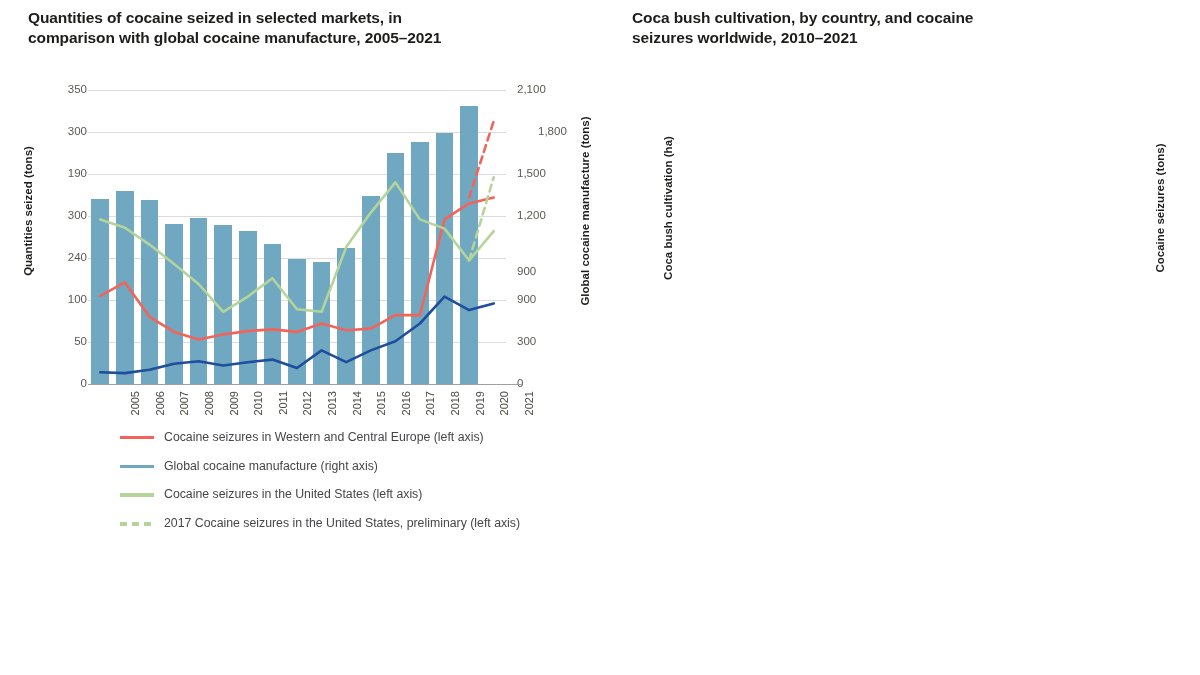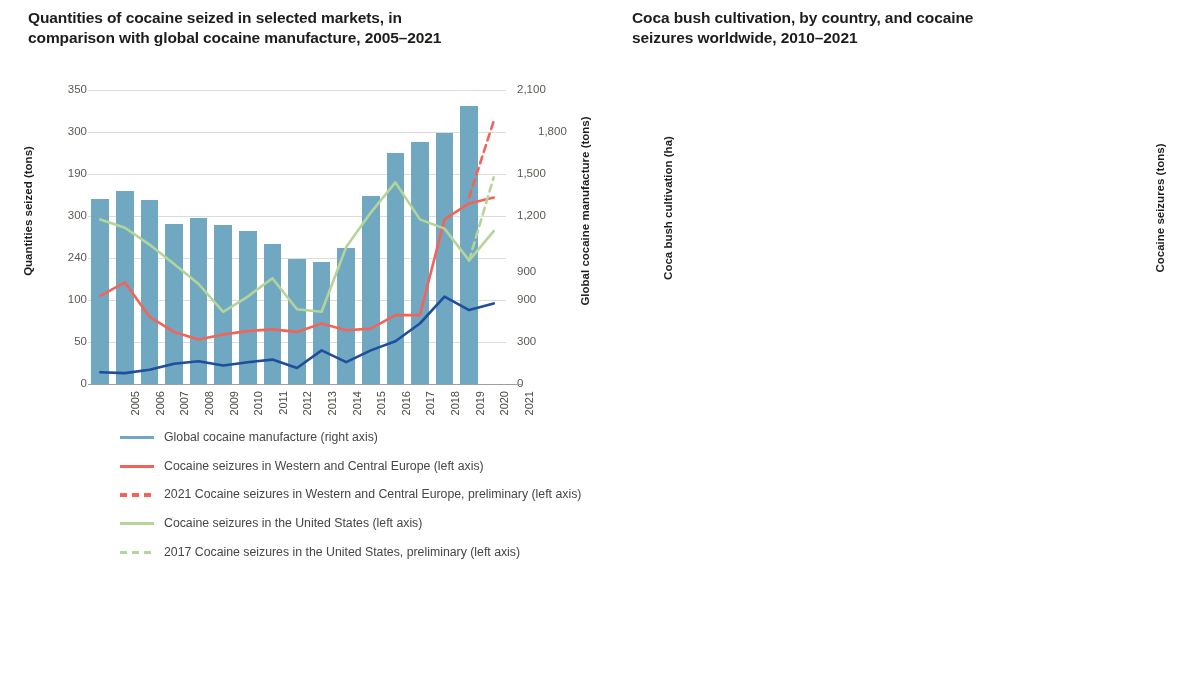--- a/index.html
+++ b/index.html
@@ -209,35 +209,29 @@
         </div>
       <div class="axis-baseline"></div>
     </div>
 
     <div class="axis-title vert-left" id="l-ytitle-left" style="left:-62px; top:205px; width:180px; text-align:center;">Quantities seized (tons)</div>
     <div class="axis-title vert-right" id="l-ytitle-right" style="left:470px; top:205px; width:230px; text-align:center;">Global cocaine manufacture (tons)</div>
 
     <div class="legend" id="legend-left">
         <div class="leg-row">
           <span class="leg-key">
+            <span class="leg-line" style="background: rgb(242, 100, 90);"></span>
+          </span>
+          <span class="leg-label">Cocaine seizures in Western and Central Europe (left axis)</span>
+        </div>
+        <div class="leg-row">
+          <span class="leg-key">
             <span class="leg-line" style="background: rgb(111, 168, 192);"></span>
           </span>
           <span class="leg-label">Global cocaine manufacture (right axis)</span>
-        </div>
-        <div class="leg-row">
-          <span class="leg-key">
-            <span class="leg-line" style="background: rgb(242, 100, 90);"></span>
-          </span>
-          <span class="leg-label">Cocaine seizures in Western and Central Europe (left axis)</span>
-        </div>
-        <div class="leg-row">
-          <span class="leg-key">
-            <span class="leg-dash" style="background-image: repeating-linear-gradient(to right, rgb(242, 100, 90) 0px, rgb(242, 100, 90) 7px, transparent 7px, transparent calc(12px));"></span>
-          </span>
-          <span class="leg-label">2021 Cocaine seizures in Western and Central Europe, preliminary (left axis)</span>
         </div>
         <div class="leg-row">
           <span class="leg-key">
             <span class="leg-line" style="background: rgb(181, 212, 154);"></span>
           </span>
           <span class="leg-label">Cocaine seizures in the United States (left axis)</span>
         </div>
         <div class="leg-row">
           <span class="leg-key">
             <span class="leg-dash" style="background-image: repeating-linear-gradient(to right, rgb(181, 212, 154) 0px, rgb(181, 212, 154) 7px, transparent 7px, transparent calc(12px));"></span>

